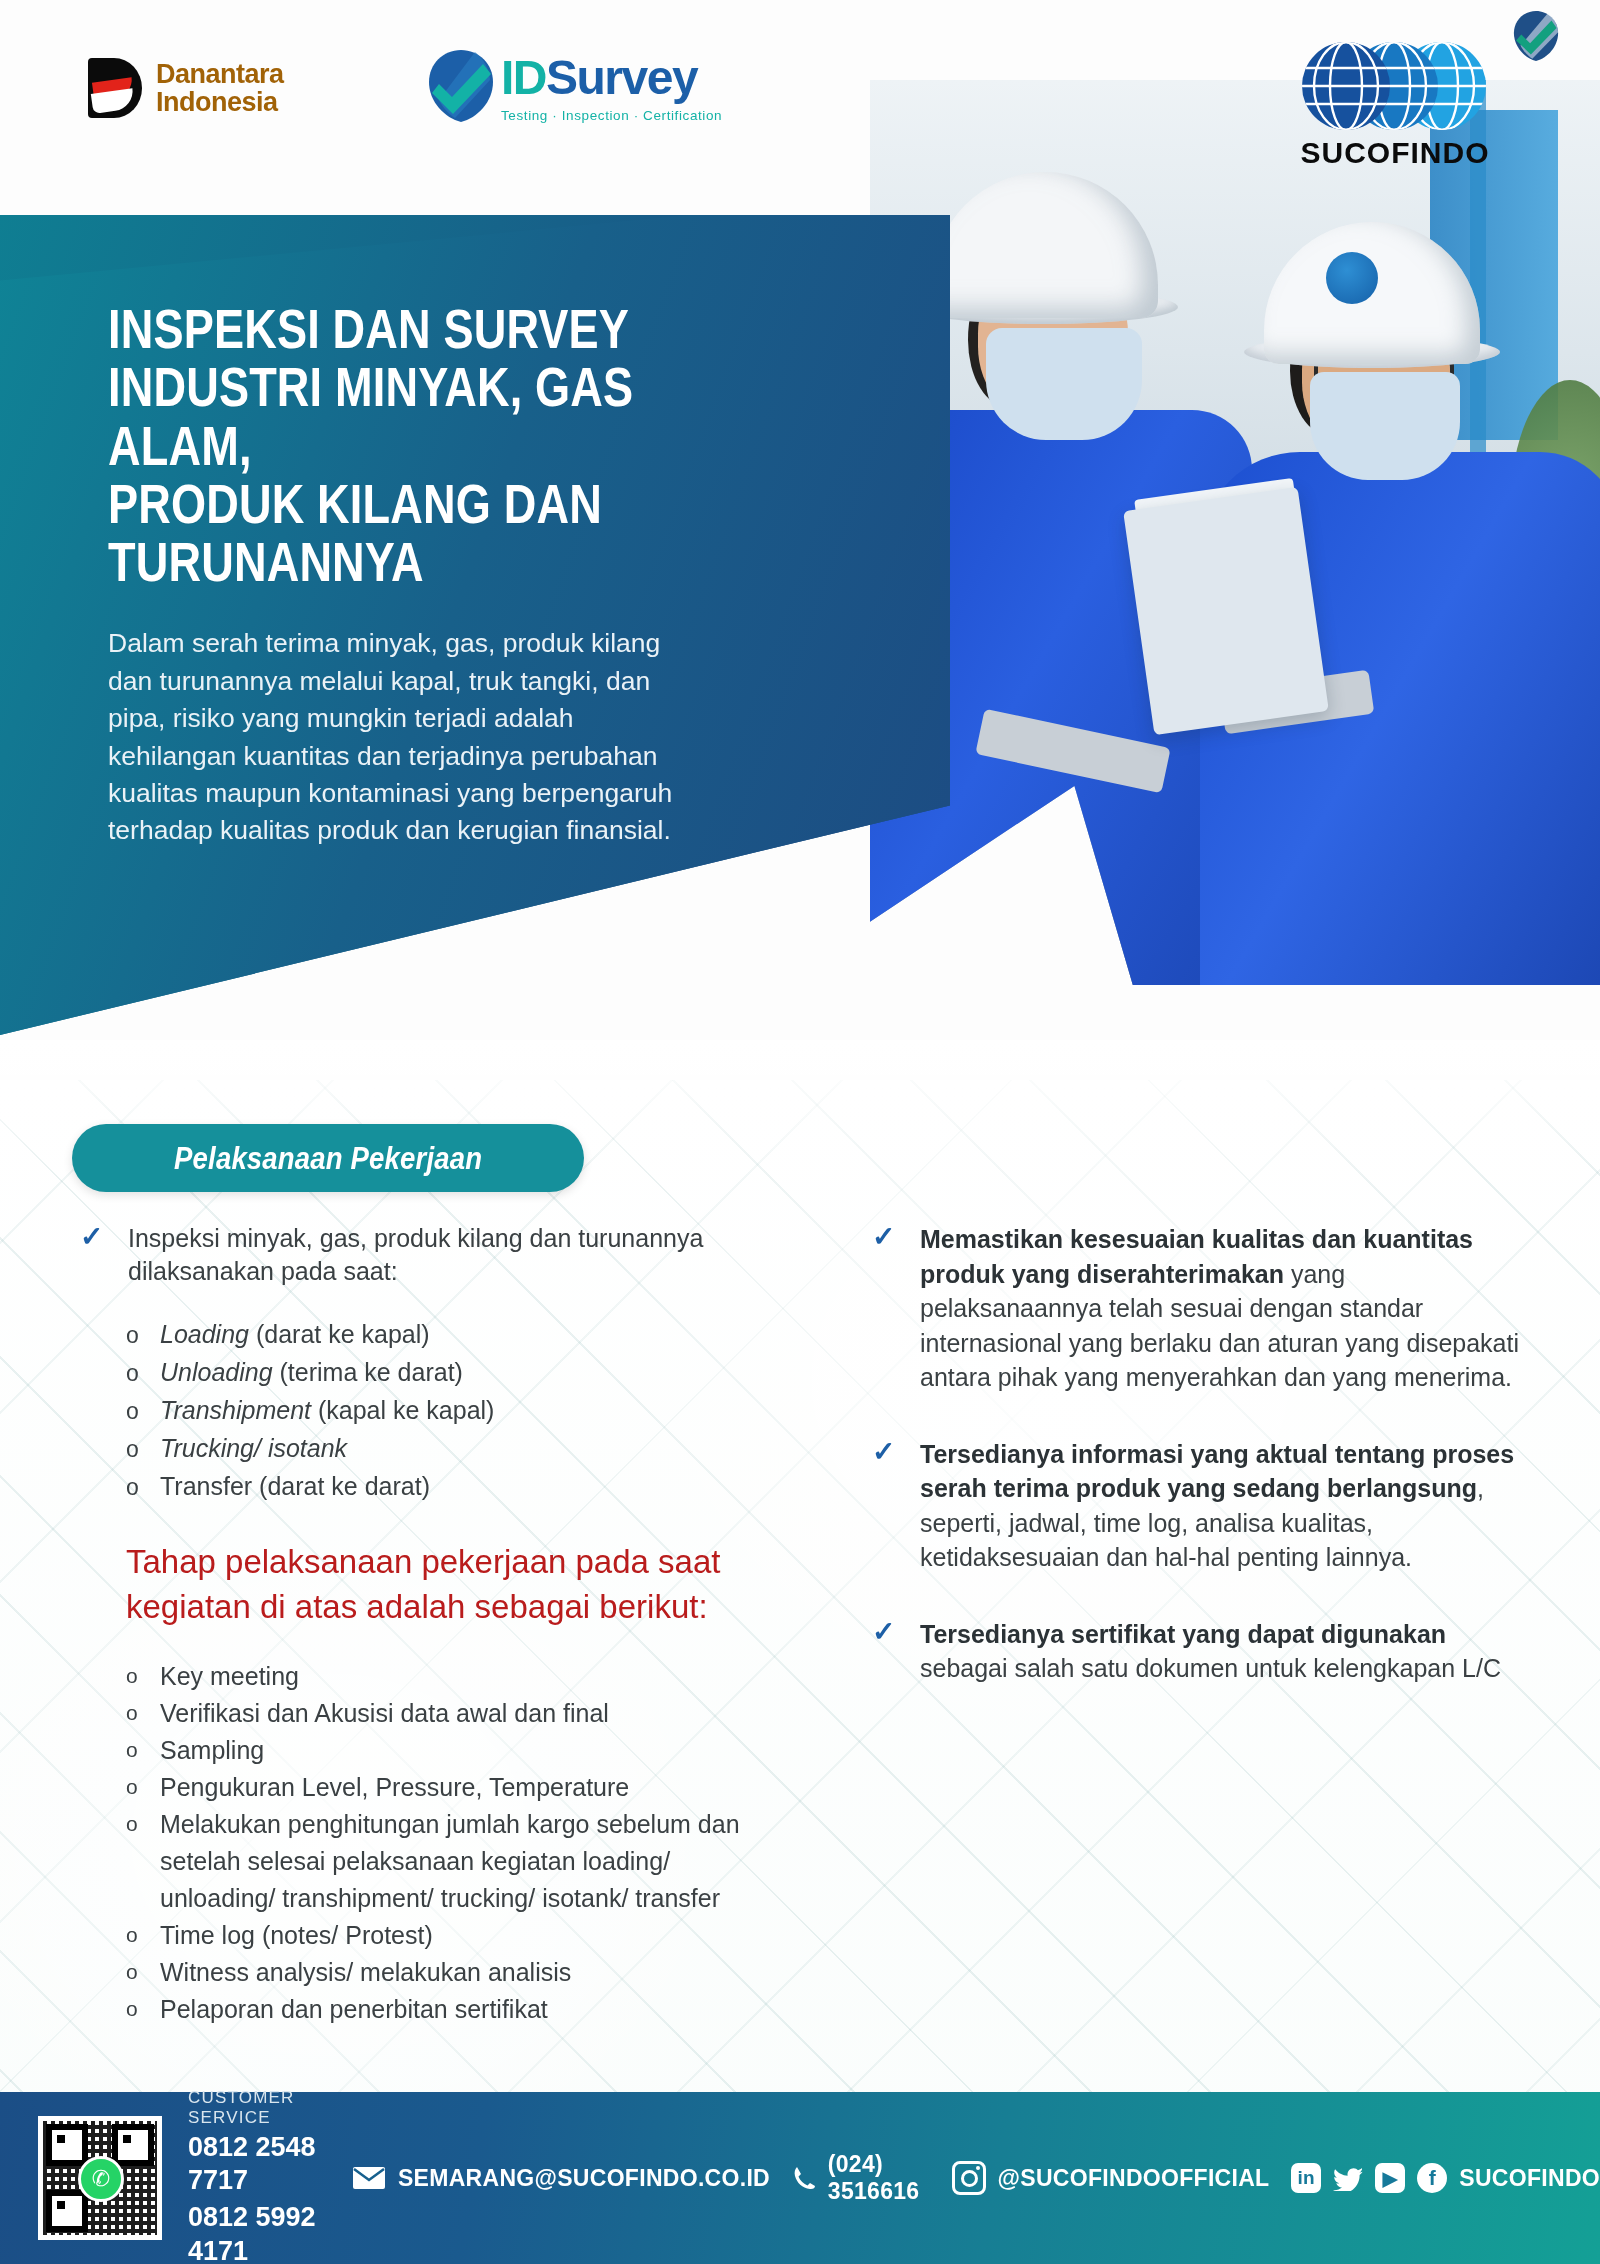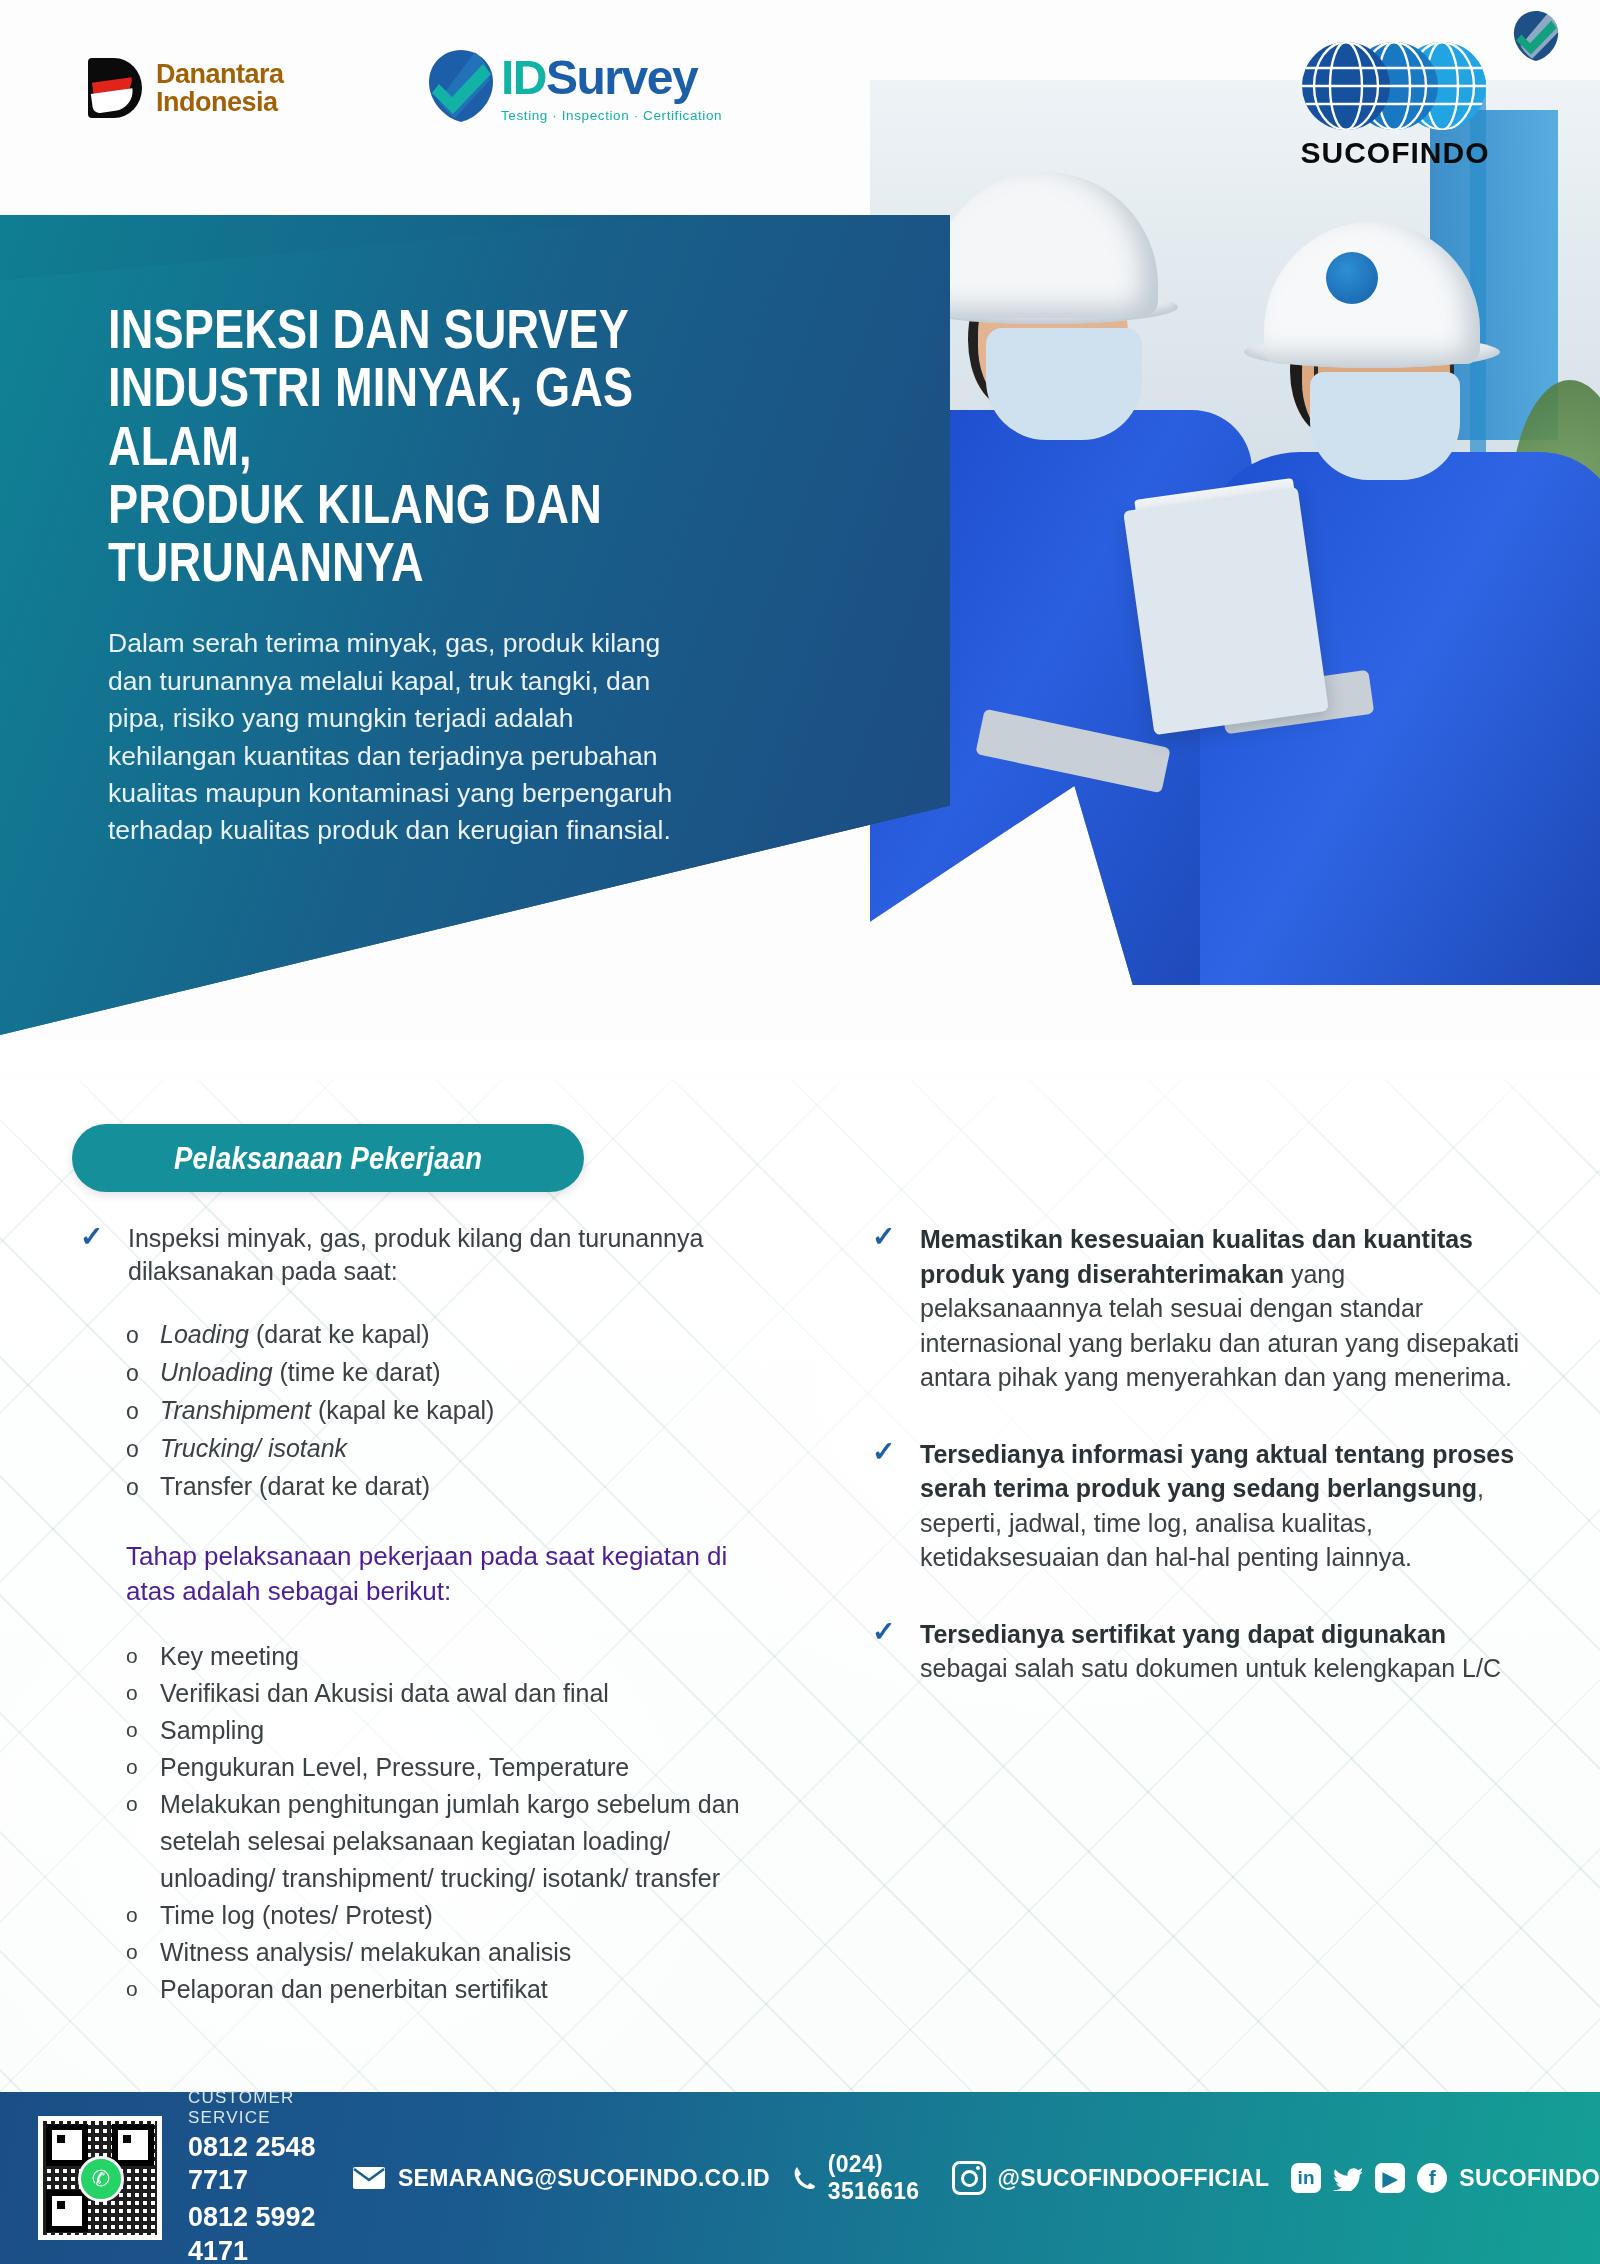--- a/index.html
+++ b/index.html
@@ -148,21 +148,21 @@
 
   .chk-row{display:flex;gap:22px;align-items:flex-start;margin-bottom:4px;}
   .chk{flex:0 0 auto;width:26px;color:#1d5fa6;font-size:28px;line-height:1.1;font-weight:bold;}
   .chk-text{font-size:25px;line-height:1.33;color:#3a4043;}
 
   .sub-list{margin:26px 0 0 46px;}
   .sub-item{display:flex;gap:18px;align-items:baseline;font-size:25px;line-height:1.52;color:#3a4043;}
   .sub-bullet{flex:0 0 auto;width:16px;text-align:left;font-size:23px;color:#3a4043;}
   .it{font-style:italic;}
 
-  .lead{margin:34px 0 0 46px;font-size:26px;line-height:1.38;color:#4c1d95;width:610px;}
+  .lead{margin:34px 0 0 46px;font-size:33px;line-height:1.38;color:#b91c1c;width:610px;}
 
   .sub-list2{margin:28px 0 0 46px;}
   .sub-item2{display:flex;gap:18px;align-items:flex-start;font-size:25px;line-height:1.48;color:#3a4043;}
   .sub-bullet2{flex:0 0 auto;width:16px;font-size:21px;color:#3a4043;line-height:1.7;}
   .sub-txt2{width:620px;}
 
   .benefit{display:flex;gap:22px;align-items:flex-start;margin-bottom:42px;}
   .ben-text{font-size:25px;line-height:1.38;color:#3a4043;width:600px;}
   .ben-text b{color:#2b3236;}
 
@@ -343,21 +343,21 @@
       <div class="chk-text">Inspeksi minyak, gas, produk kilang dan turunannya dilaksanakan pada saat:</div>
     </div>
 
     <div class="sub-list">
       <div class="sub-item">
         <span class="sub-bullet">o</span>
         <span><span class="it">Loading</span><span> (darat ke kapal)</span></span>
       </div>
       <div class="sub-item">
         <span class="sub-bullet">o</span>
-        <span><span class="it">Unloading</span><span> (time ke darat)</span></span>
+        <span><span class="it">Unloading</span><span> (terima ke darat)</span></span>
       </div>
       <div class="sub-item">
         <span class="sub-bullet">o</span>
         <span><span class="it">Transhipment</span><span> (kapal ke kapal)</span></span>
       </div>
       <div class="sub-item">
         <span class="sub-bullet">o</span>
         <span><span class="it">Trucking/ isotank</span><span></span></span>
       </div>
       <div class="sub-item">

